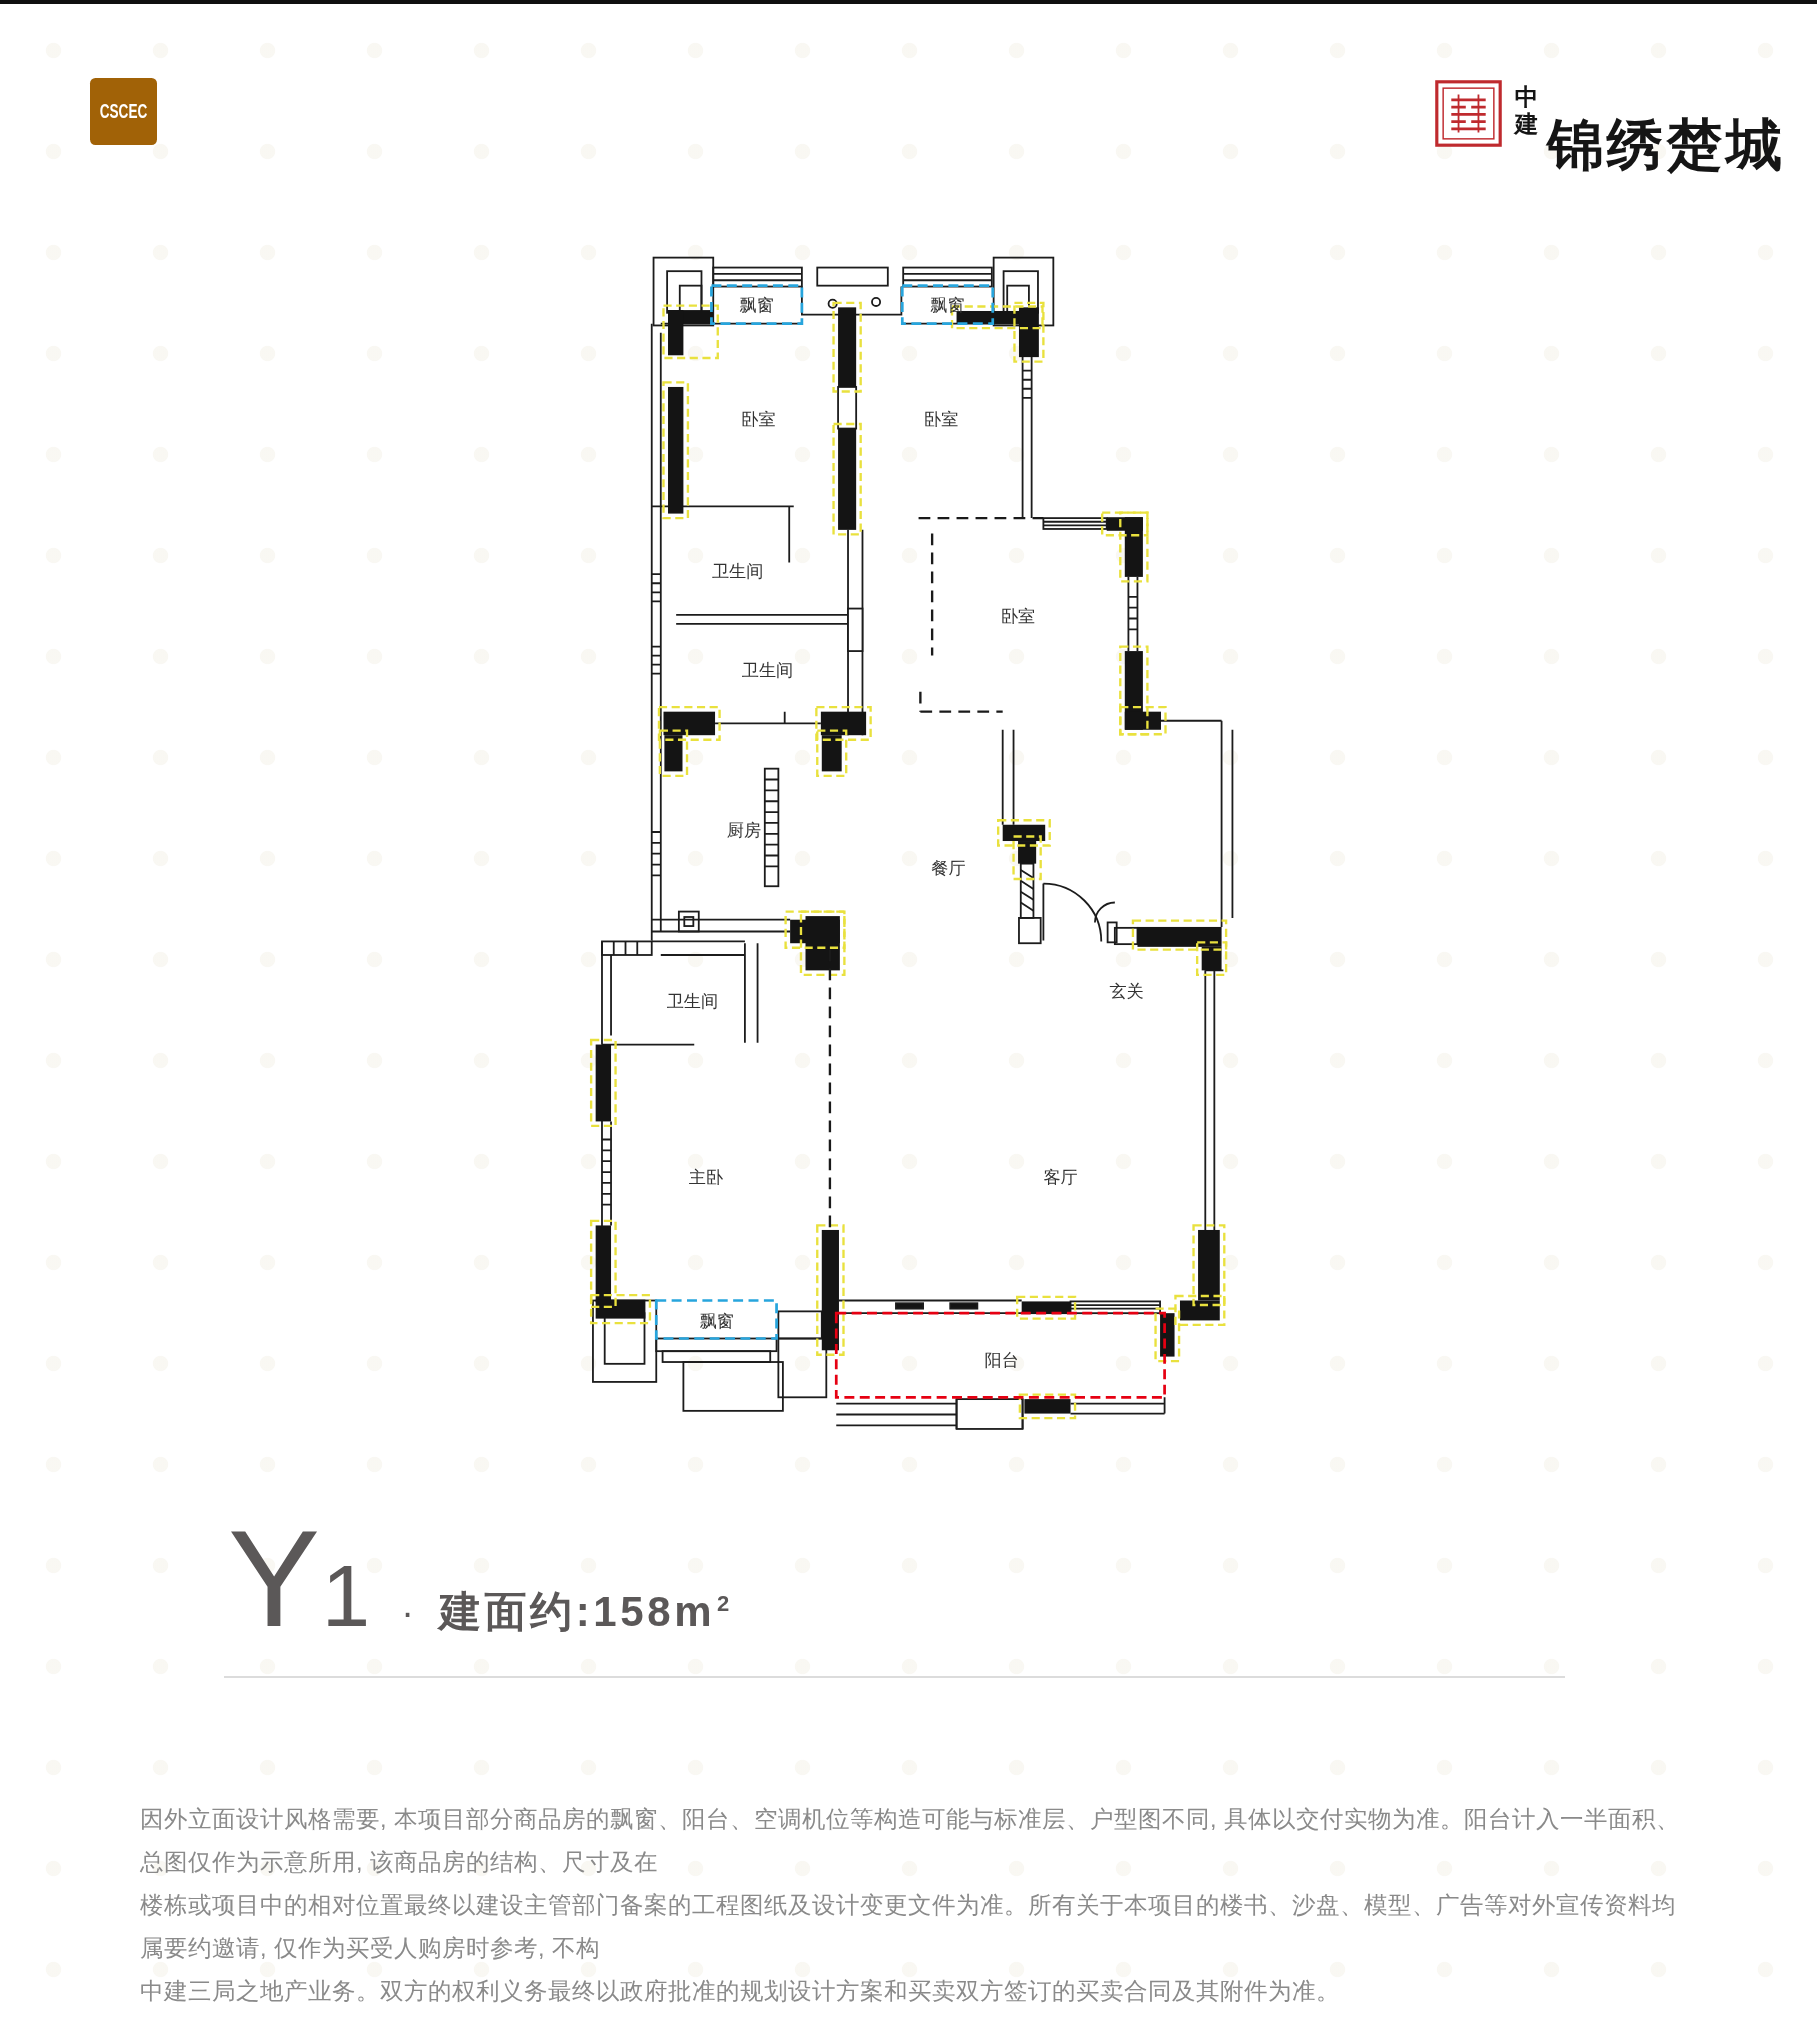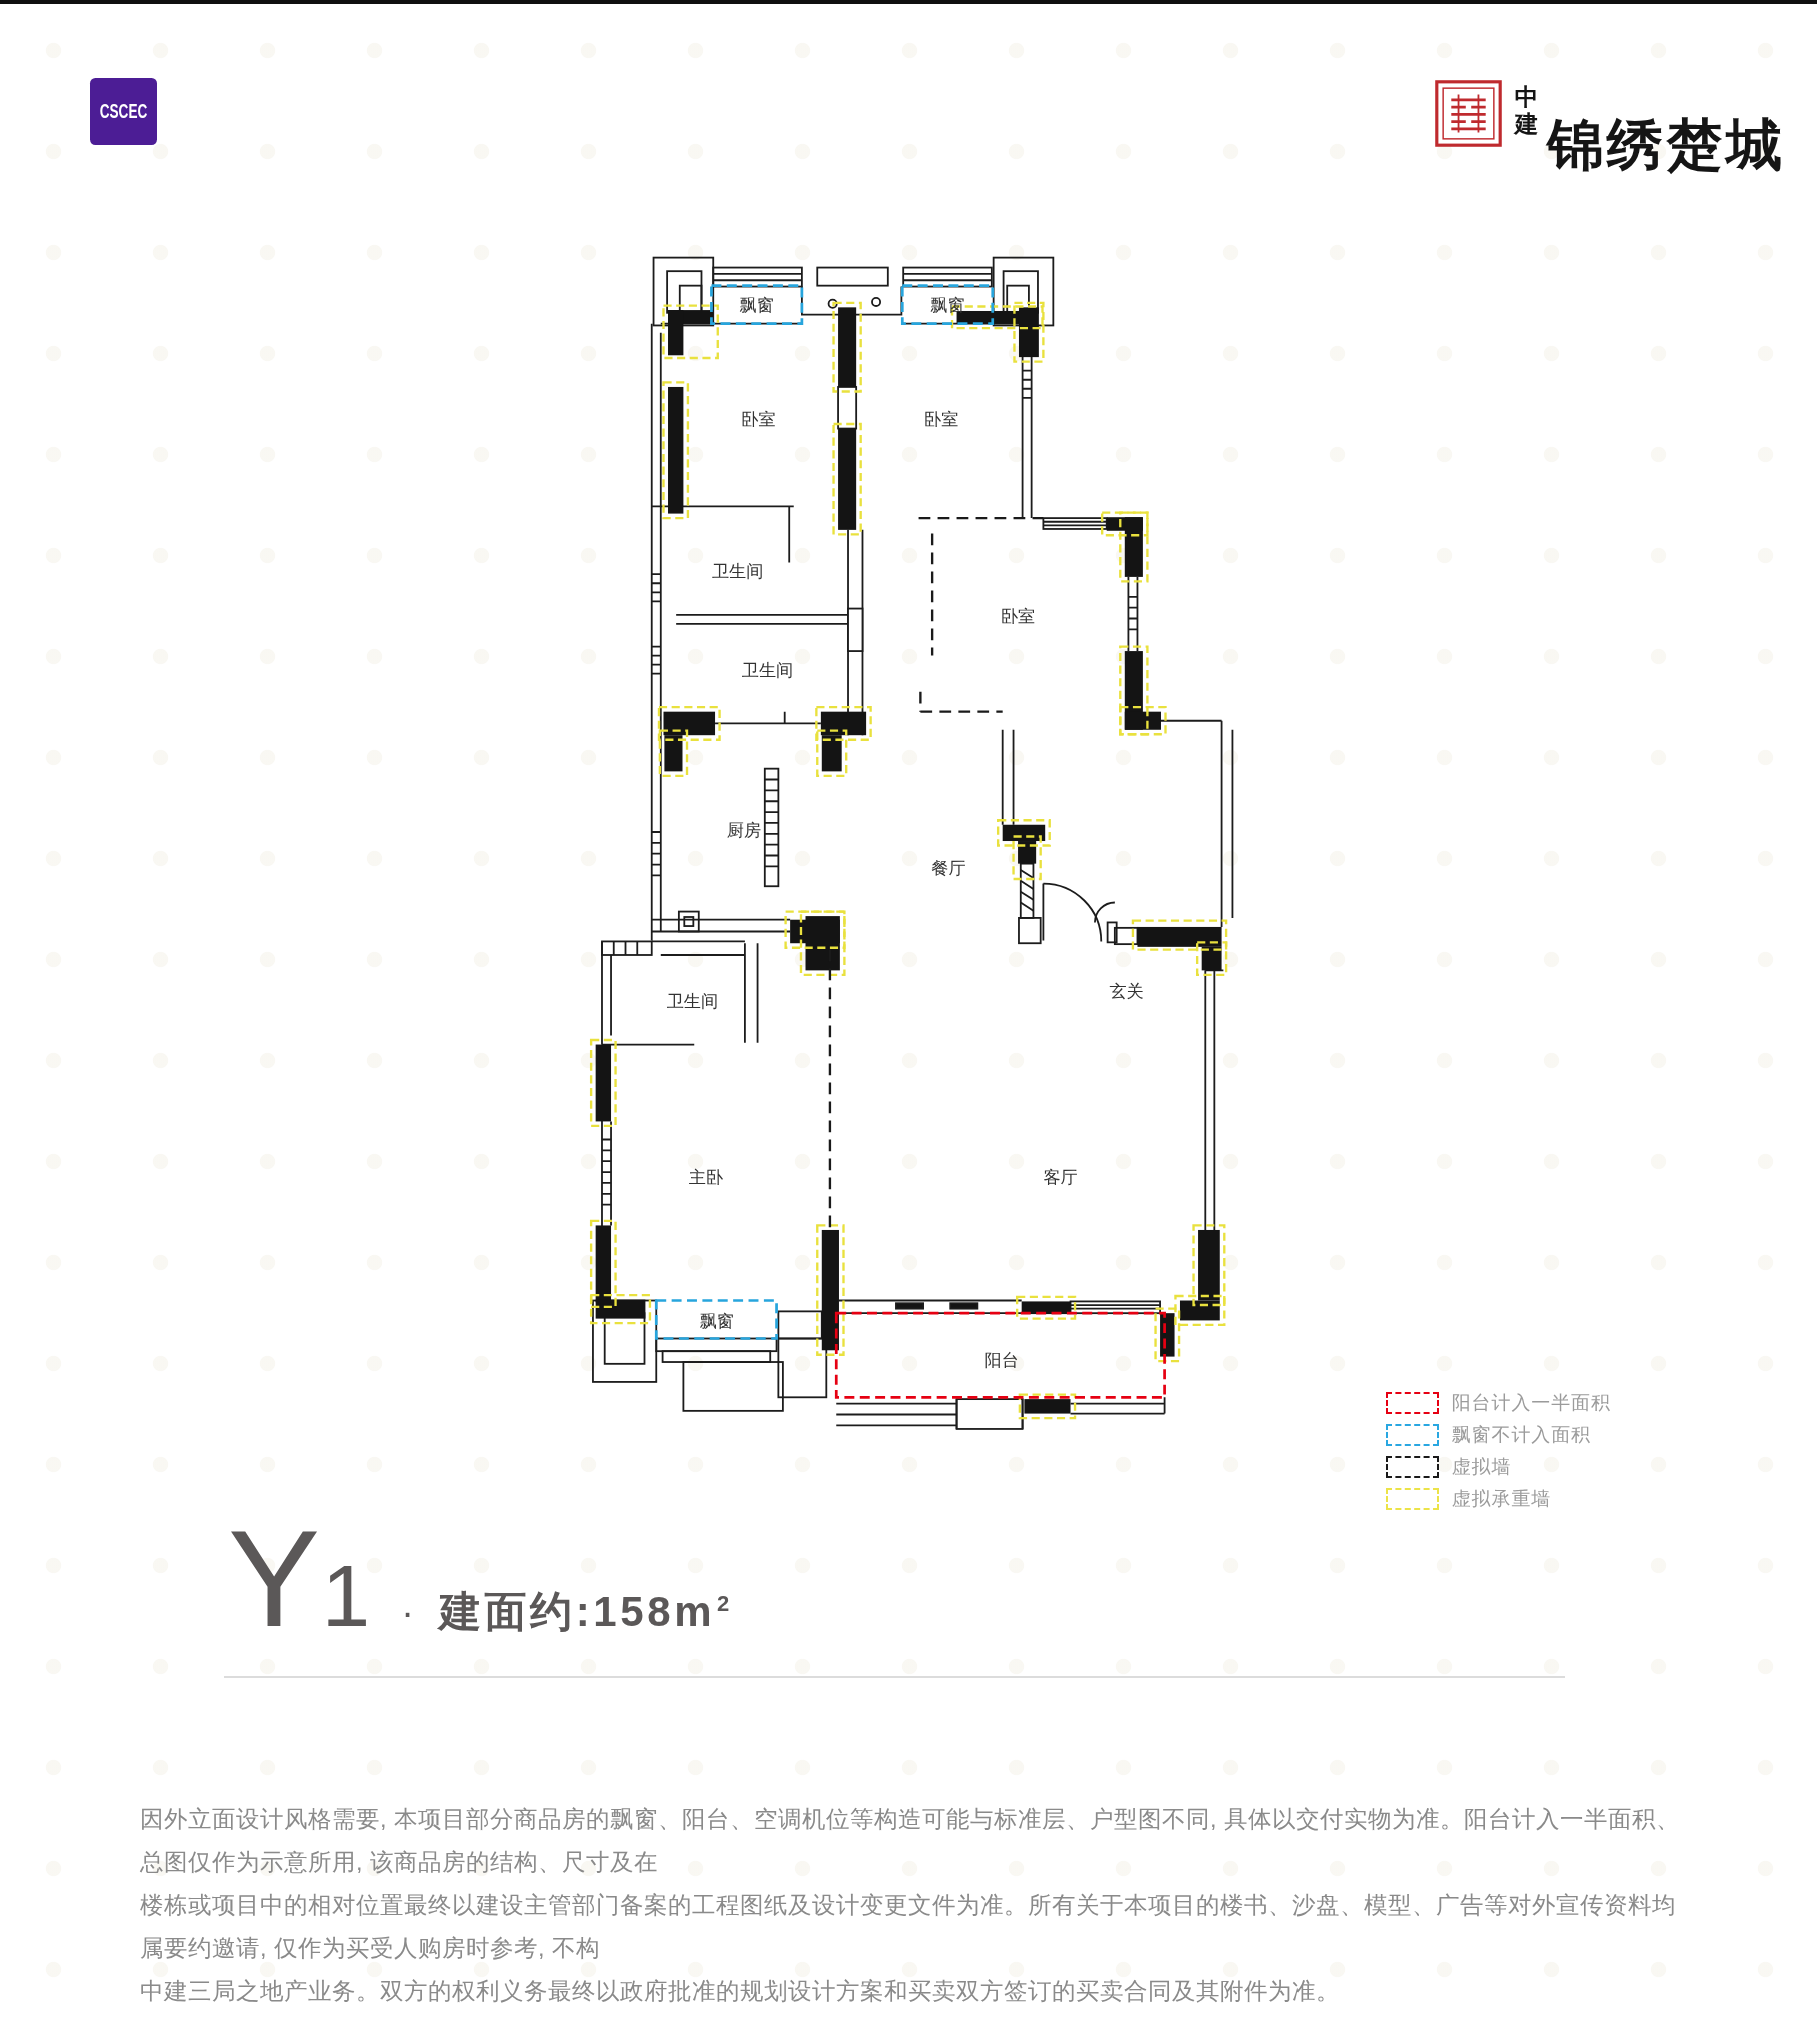--- a/index.html
+++ b/index.html
@@ -5,21 +5,21 @@
   html,body{margin:0;padding:0;background:#ffffff;}
   body{font-family:"Liberation Sans", sans-serif;}
   #page{position:relative;width:1817px;height:2031px;background:#ffffff;overflow:hidden;}
   #page::before{content:"";position:absolute;inset:0;
     background-image:radial-gradient(circle, rgba(242,239,228,.45) 7.2px, transparent 8.1px);
     background-size:107px 101px;pointer-events:none;}
   .topline{position:absolute;left:0;top:0;width:100%;height:3.6px;background:#101010;}
 
   
   .logo-left{position:absolute;left:90px;top:78px;display:flex;align-items:flex-start;}
-  .seal-red{width:67px;height:67px;background:#4c1d95;border-radius:5.4px;display:flex;align-items:center;justify-content:center;}
+  .seal-red{width:67px;height:67px;background:#a16207;border-radius:5.4px;display:flex;align-items:center;justify-content:center;}
   .seal-red span{color:#fff;font-weight:bold;font-size:13.6px;letter-spacing:0px;transform:scaleY(1.5);}
   .logo-left-text{margin-left:18px;display:flex;flex-direction:column;}
   .brand-cn{font-family:"DejaVu Serif", serif;font-size:40px;font-weight:bold;color:#141414;letter-spacing:6.3px;line-height:42px;}
   .brand-en{font-size:17px;color:#2b2b2b;letter-spacing:5.9px;margin-top:1.8px;font-weight:bold;}
   .brand-tag{font-size:11px;color:#4a4a4a;letter-spacing:9px;margin-top:6.3px;}
 
   .logo-right{position:absolute;left:1435px;top:80px;display:flex;align-items:flex-start;}
   .seal-outline{width:67px;height:67px;}
   .logo-vert{margin-left:12.7px;margin-top:3.6px;display:flex;flex-direction:column;font-family:"DejaVu Serif", serif;font-weight:bold;font-size:23.5px;line-height:27px;color:#151515;}
   .logo-right-name{margin-left:9px;font-family:"DejaVu Serif", serif;font-size:56px;font-weight:bold;color:#151515;letter-spacing:3.6px;line-height:65px;margin-top:32px;}
@@ -269,38 +269,20 @@
       <text class="room-label" x="428" y="706">餐厅</text>
       <text class="room-label" x="145" y="853">卫生间</text>
       <text class="room-label" x="625" y="843">玄关</text>
       <text class="room-label" x="160" y="1048">主卧</text>
       <text class="room-label" x="552" y="1048">客厅</text>
       <text class="room-label" x="172" y="1207">飘窗</text>
       <text class="room-label" x="487" y="1250">阳台</text>
     </g>
   </svg>
 
-  <div class="legend">
-    <div class="lg-row lg-0">
-      <div class="lg-sw"></div>
-      <div class="lg-label">阳台计入一半面积</div>
-    </div>
-    <div class="lg-row lg-1">
-      <div class="lg-sw"></div>
-      <div class="lg-label">飘窗不计入面积</div>
-    </div>
-    <div class="lg-row lg-2">
-      <div class="lg-sw"></div>
-      <div class="lg-label">虚拟墙</div>
-    </div>
-    <div class="lg-row lg-3">
-      <div class="lg-sw"></div>
-      <div class="lg-label">虚拟承重墙</div>
-    </div>
-  </div>
 
   <div class="unit-title">
     <span class="ut-model">Y</span>
     <span class="ut-num">1</span>
     <span class="ut-dot">·</span>
     <span class="ut-area"><span>建面约:</span><span>158</span><span>m</span><span class="ut-sup">2</span></span>
   </div>
   <div class="rule"></div>
 
   <div class="disclaimer">

